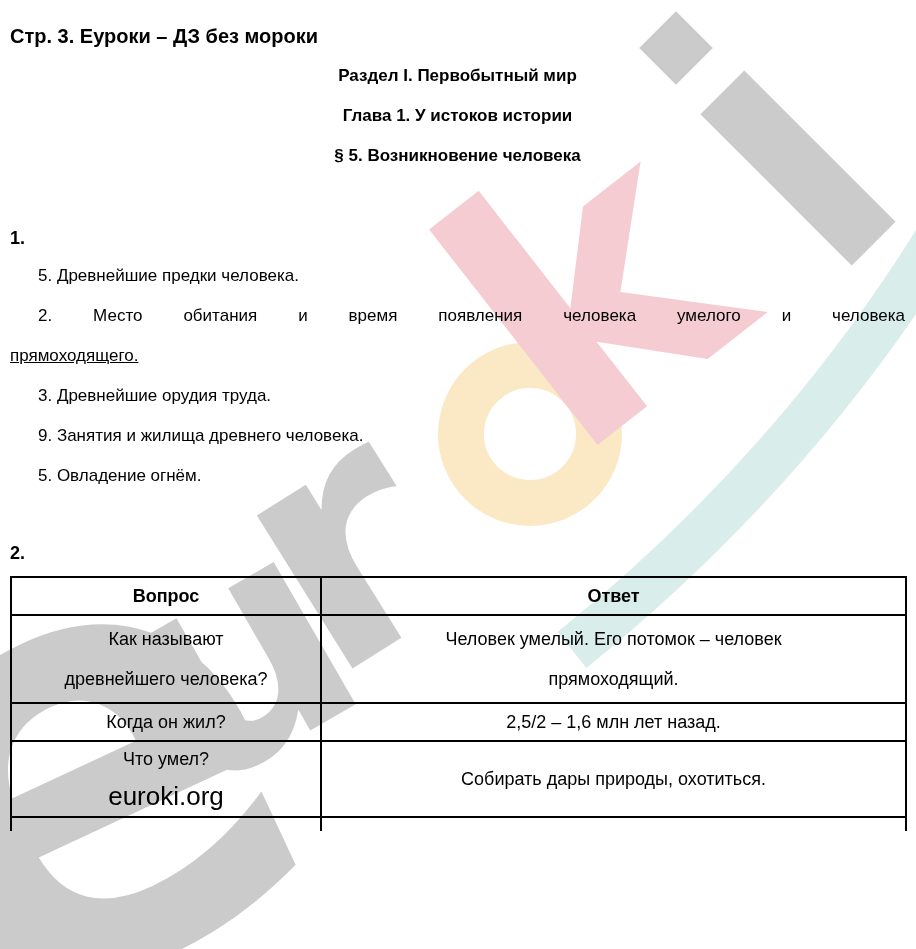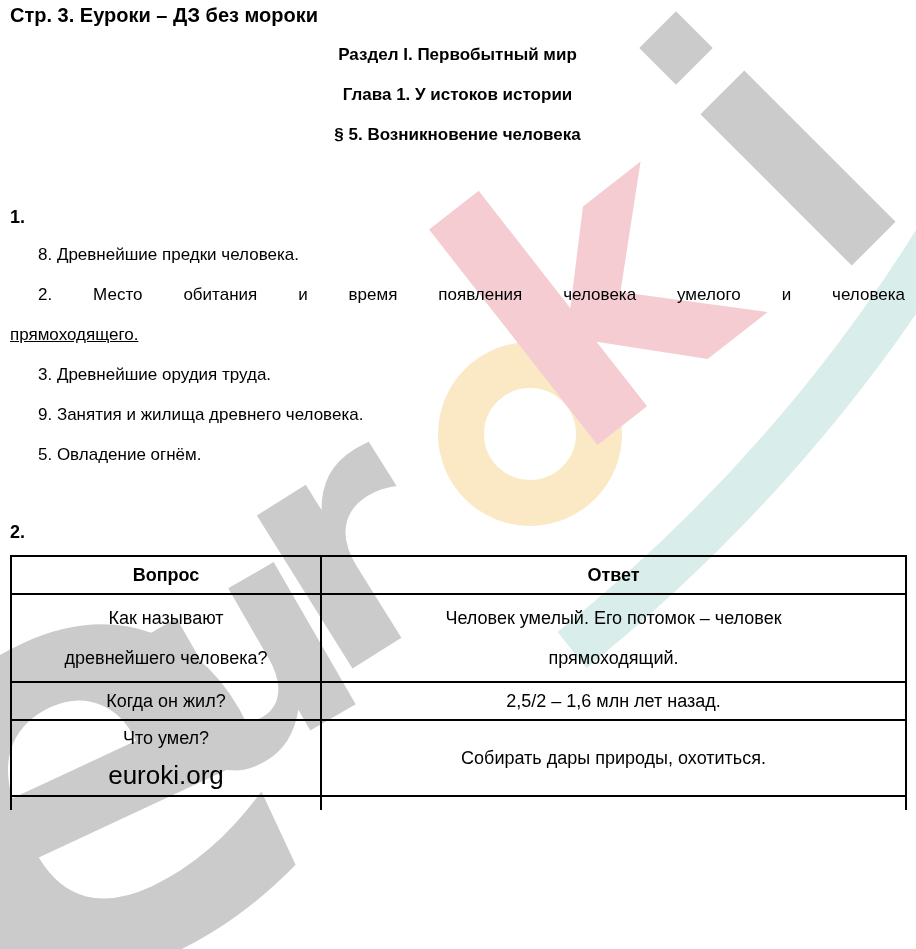--- a/index.html
+++ b/index.html
@@ -5,21 +5,21 @@
   html,body{margin:0;padding:0;background:#ffffff;}
   .page{
     position:relative;
     width:916px;height:949px;
     background:#ffffff;
     overflow:hidden;
     font-family:"Liberation Sans","DejaVu Sans",sans-serif;
     color:#000;
   }
   .watermark{position:absolute;left:0;top:0;width:916px;height:949px;z-index:0;}
-  .content{position:absolute;left:10px;top:3px;width:895px;z-index:1;}
+  .content{position:absolute;left:10px;top:24px;width:895px;z-index:1;}
 
   .page-header{font-weight:bold;font-size:20px;line-height:24px;margin:0;}
   .center-heading{font-weight:bold;font-size:17px;line-height:24px;margin:16px 0 0 0;text-align:center;}
 
   .task-number{font-weight:bold;font-size:18px;line-height:24px;margin:0;}
   .task-number.first{margin-top:58px;}
   .task-number.second{margin-top:45px;}
 
   .plan{margin-top:6px;font-size:17px;}
   .plan p{margin:0;line-height:40px;text-indent:28px;}
@@ -83,21 +83,21 @@
 
     <p class="page-header">Стр. 3. Еуроки – ДЗ без мороки</p>
 
     <p class="center-heading">Раздел I. Первобытный мир</p>
     <p class="center-heading">Глава 1. У истоков истории</p>
     <p class="center-heading">§ 5. Возникновение человека</p>
 
     <p class="task-number first">1.</p>
 
     <div class="plan">
-      <p>8. Древнейшие предки человека.</p>
+      <p>5. Древнейшие предки человека.</p>
       <p>
         <span class="wrap-first" style="display:block;">2. Место обитания и время появления человека умелого и человека</span>
         <span class="wrap-rest" style="display:block;text-indent:0;text-decoration:underline;">прямоходящего.</span>
       </p>
       <p>3. Древнейшие орудия труда.</p>
       <p>9. Занятия и жилища древнего человека.</p>
       <p>5. Овладение огнём.</p>
     </div>
 
     <p class="task-number second">2.</p>

